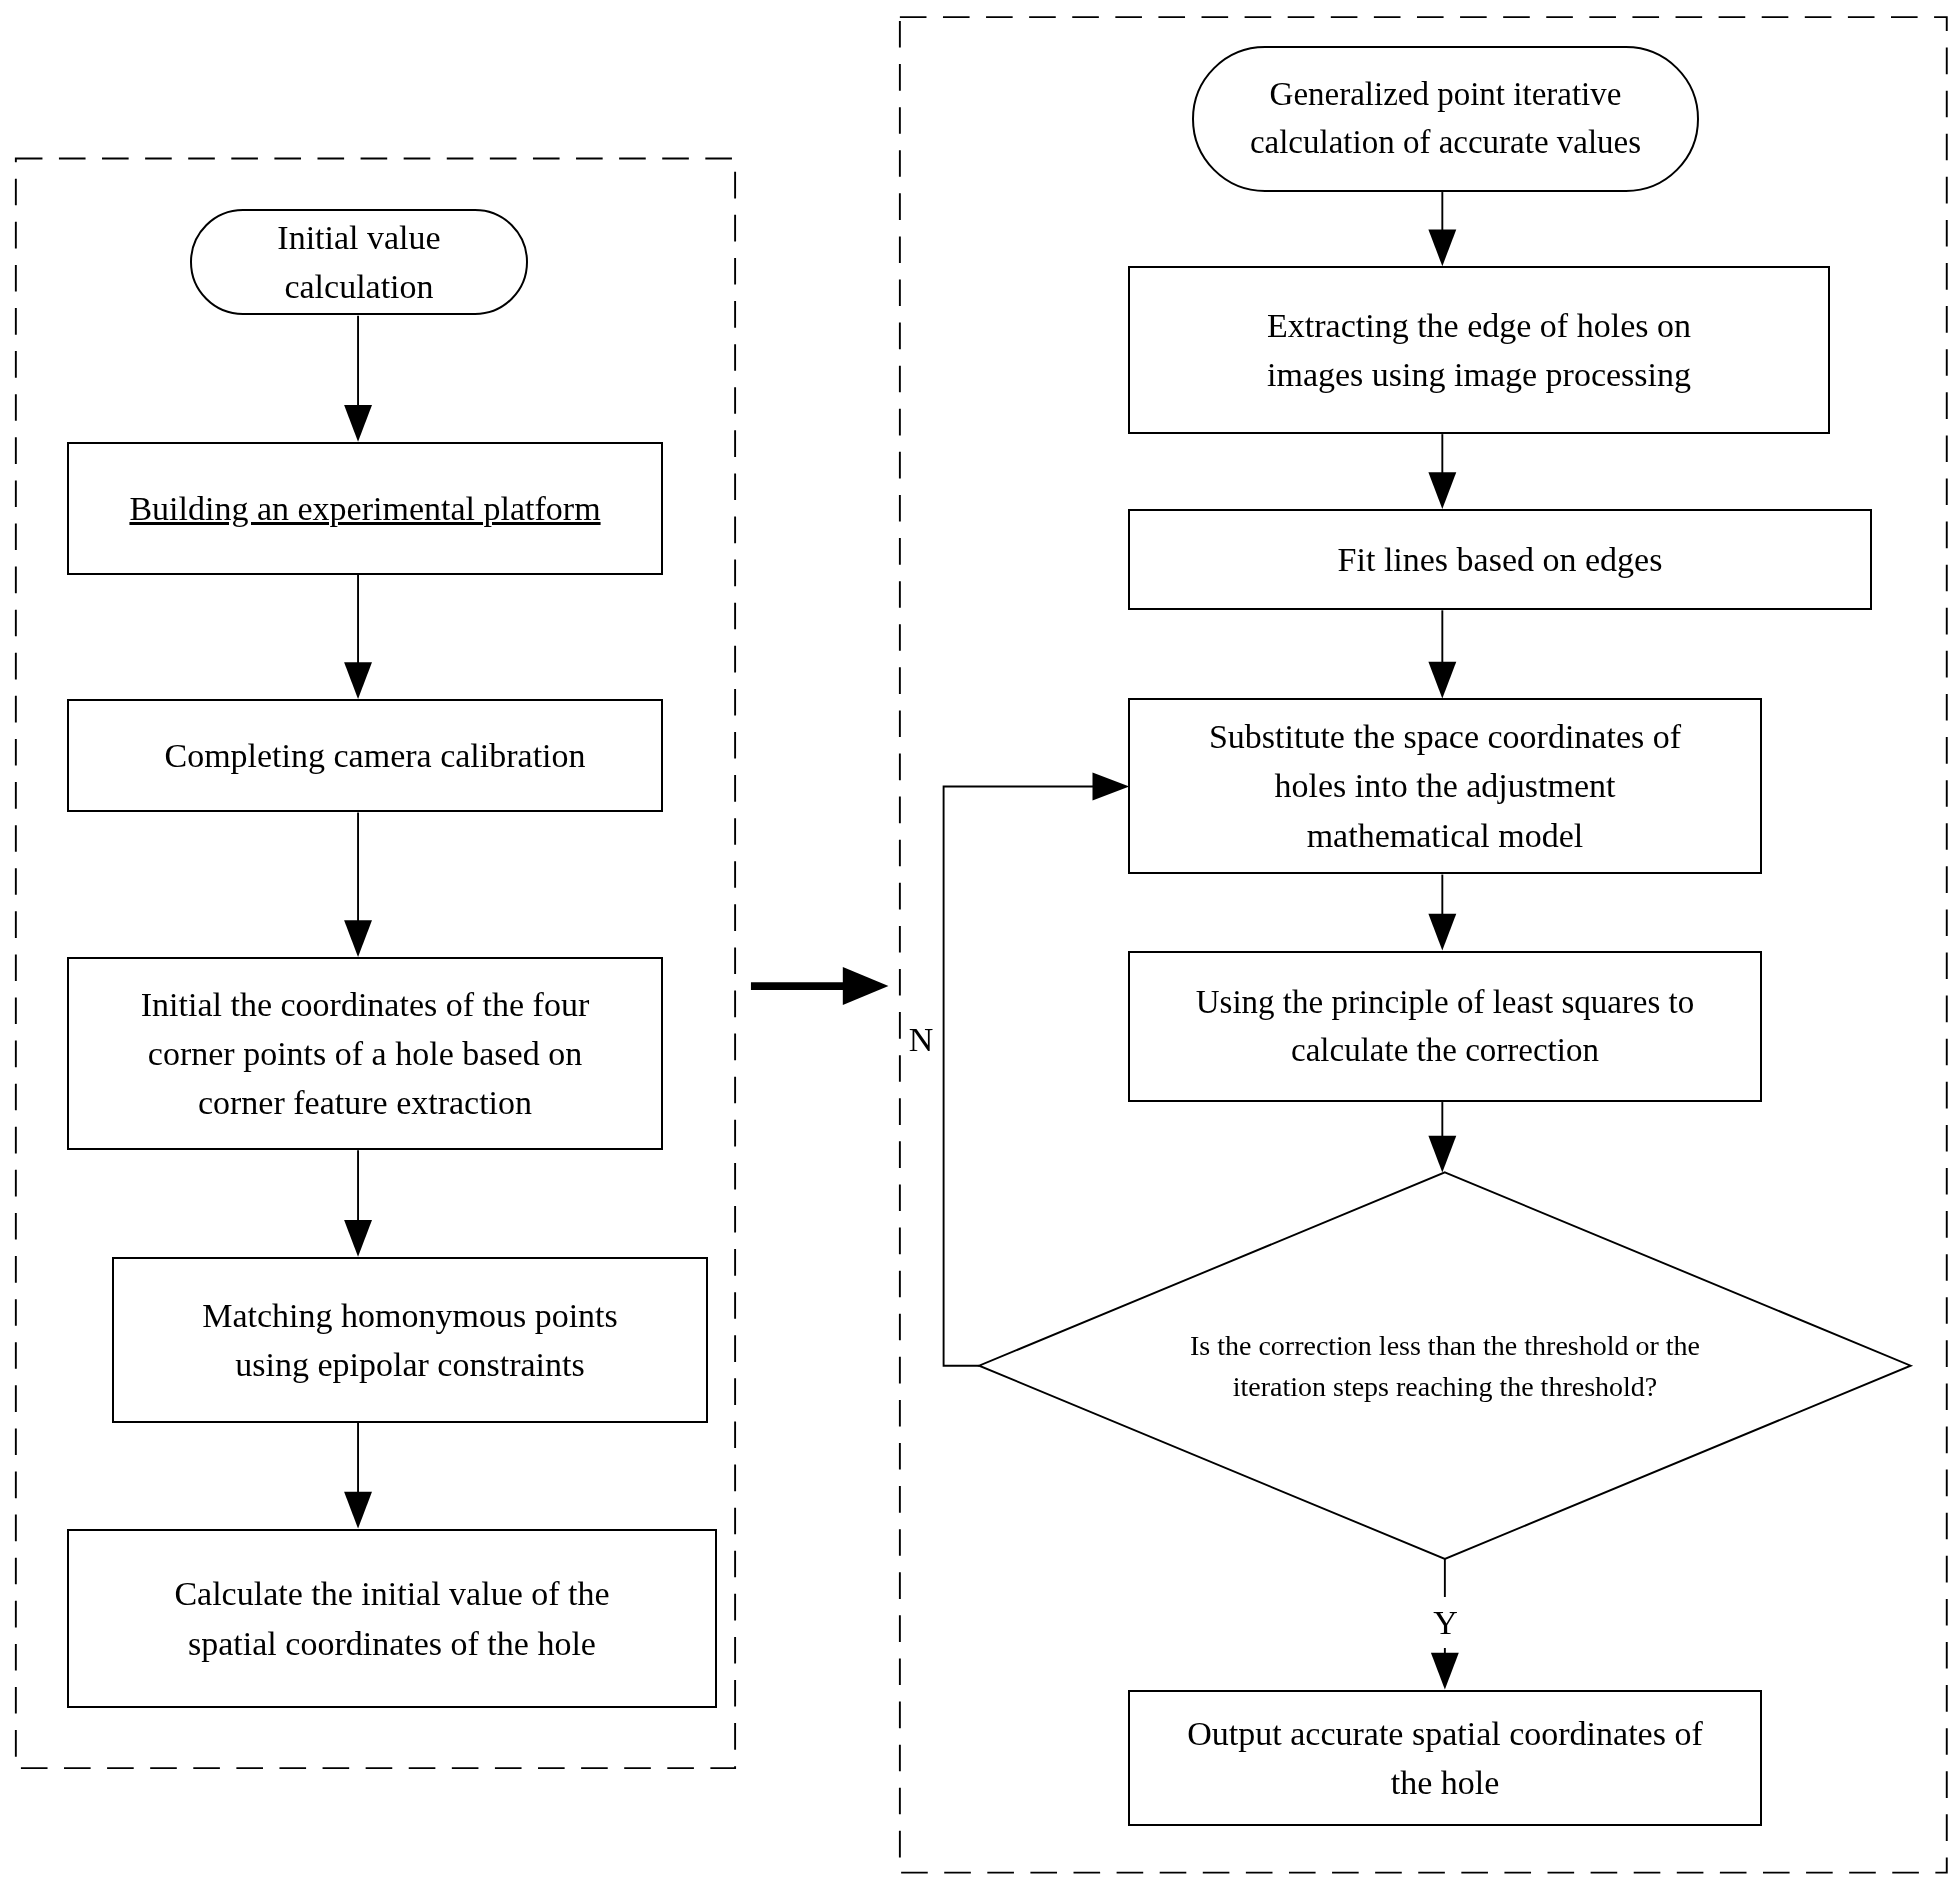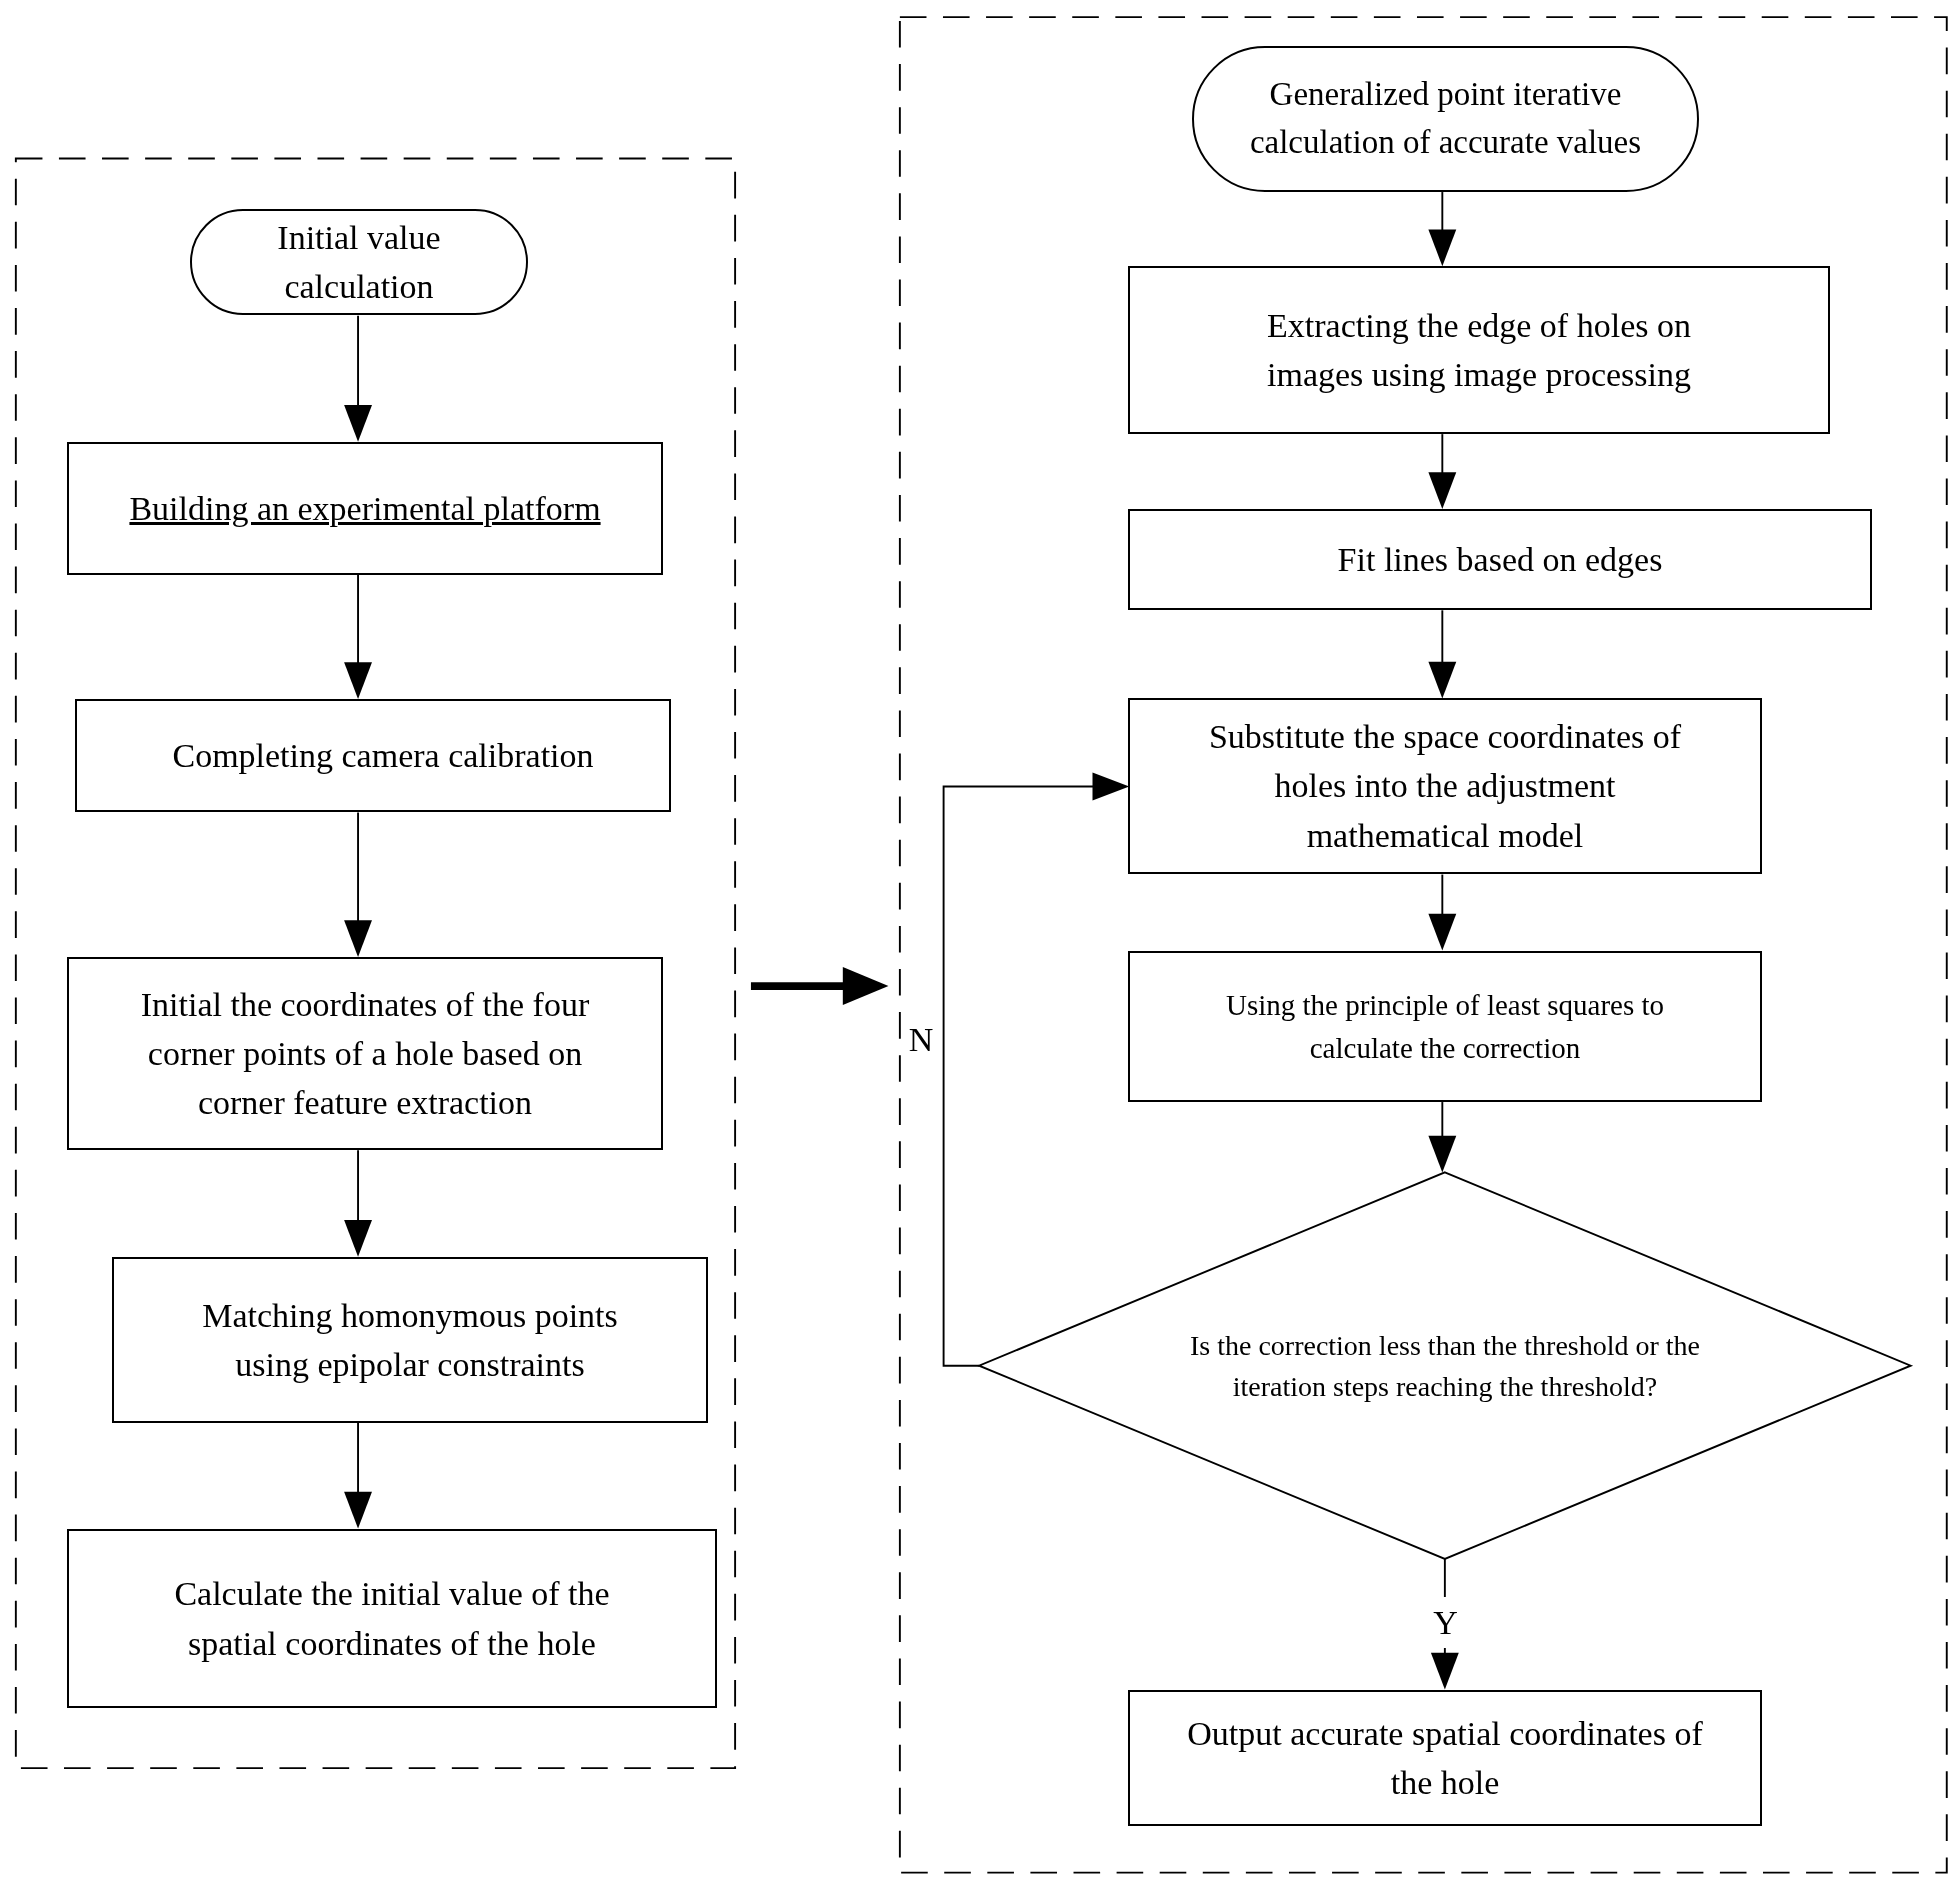--- a/index.html
+++ b/index.html
@@ -84,21 +84,21 @@
 
   <div class="node stadium-left" style="left:190px;top:209px;width:338px;height:106px;">
     <span>Initial value
 calculation</span>
   </div>
 
   <div class="node rect" style="left:67px;top:442px;width:596px;height:133px;text-decoration:underline;">
     <span>Building an experimental platform</span>
   </div>
 
-  <div class="node rect" style="left:75px;top:699px;width:596px;height:113px;padding-left:20px;">
+  <div class="node rect" style="left:67px;top:699px;width:596px;height:113px;padding-left:20px;">
     <span>Completing camera calibration</span>
   </div>
 
   <div class="node rect" style="left:67px;top:957px;width:596px;height:193px;">
     <span>Initial the coordinates of the four
 corner points of a hole based on
 corner feature extraction</span>
   </div>
 
   <div class="node rect" style="left:67px;top:1257px;width:596px;height:166px;margin-left:45px;">
@@ -124,21 +124,21 @@
   <div class="node rect" style="left:1128px;top:509px;width:744px;height:101px;">
     <span>Fit lines based on edges</span>
   </div>
 
   <div class="node rect" style="left:1128px;top:698px;width:634px;height:176px;">
     <span>Substitute the space coordinates of
 holes into the adjustment
 mathematical model</span>
   </div>
 
-  <div class="node rect" style="left:1128px;top:951px;width:634px;height:151px;font-size:29px;">
+  <div class="node rect" style="left:1128px;top:951px;width:634px;height:151px;font-size:33px;">
     <span>Using the principle of least squares to
 calculate the correction</span>
   </div>
 
   <div class="node plain diamond-text" style="left:1017px;top:1173px;width:856px;height:387px;">
     <span>Is the correction less than the threshold or the
 iteration steps reaching the threshold?</span>
   </div>
 
   <div class="node plain edge-label" style="left:899px;top:1013px;width:44px;height:53px;">

